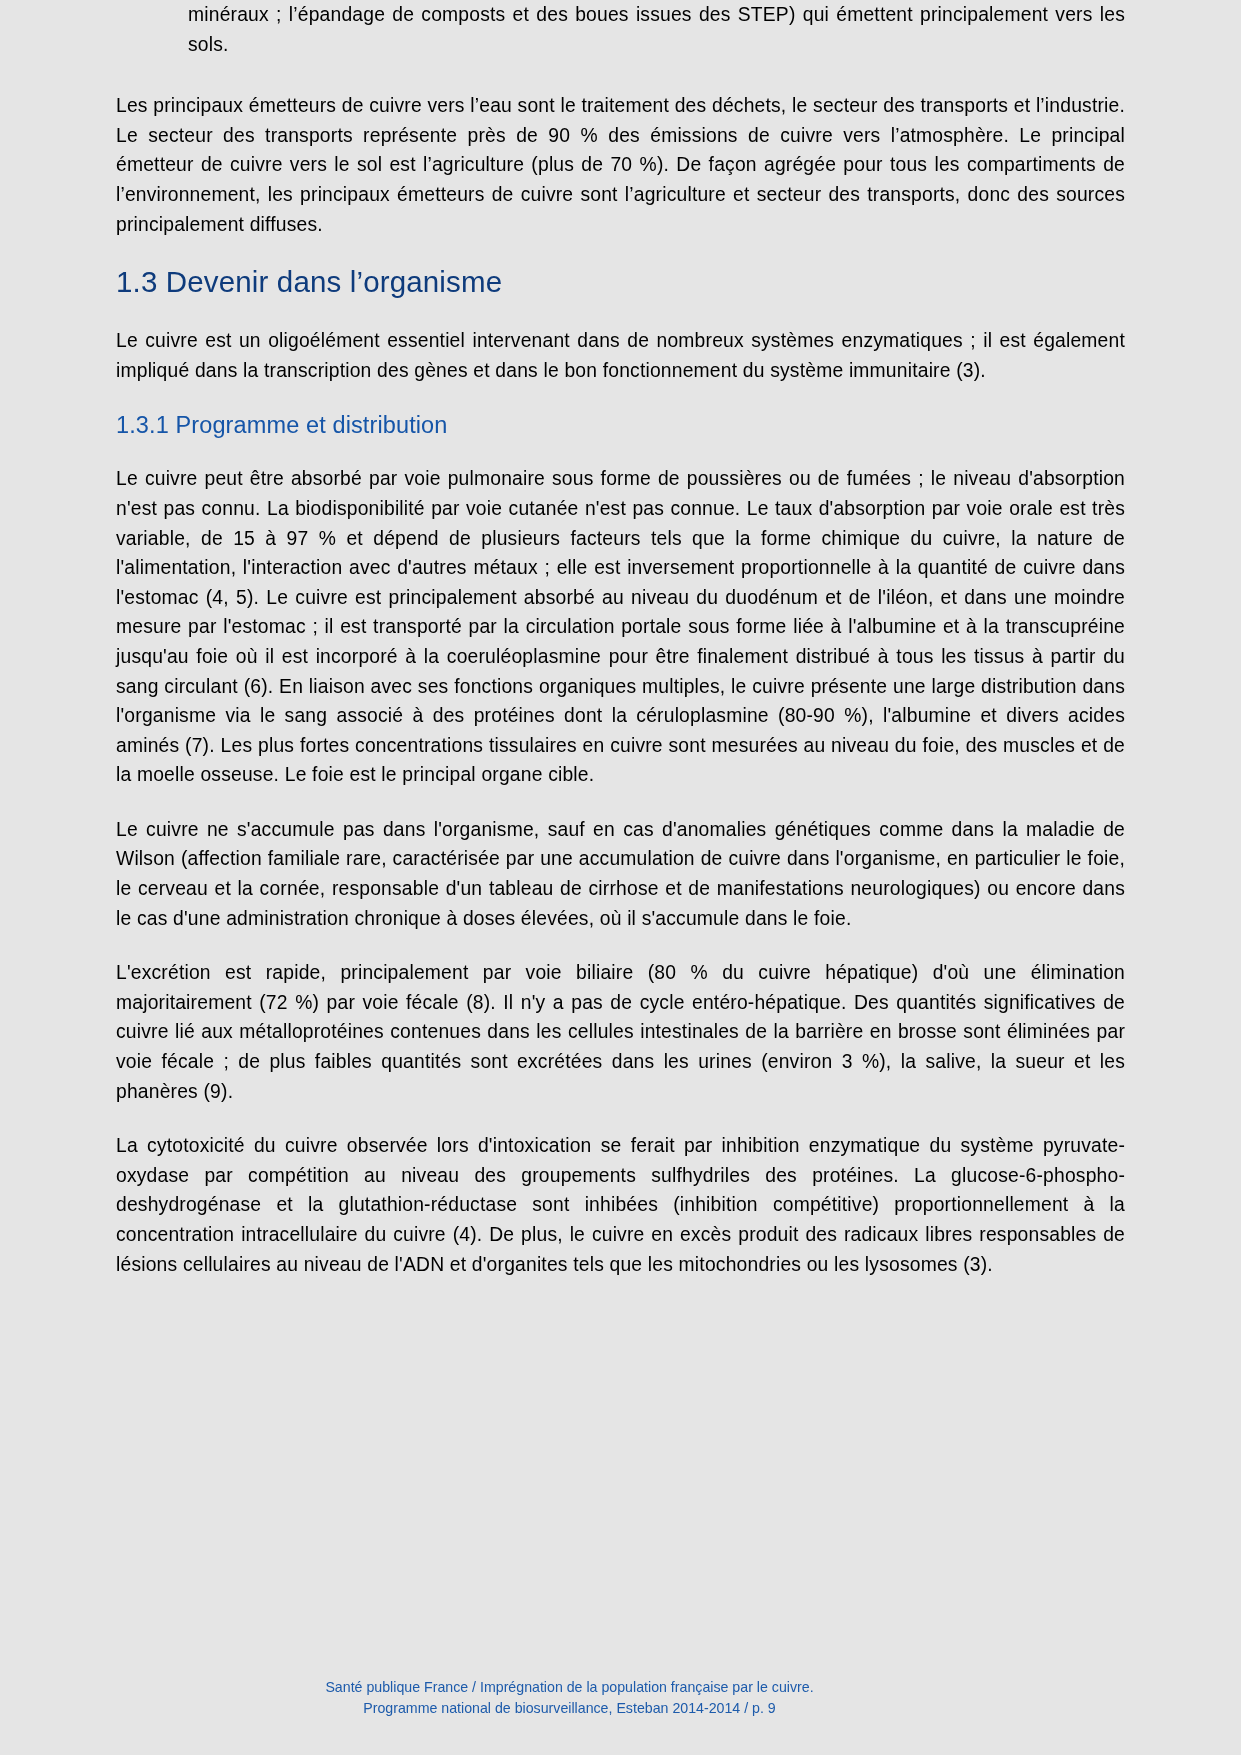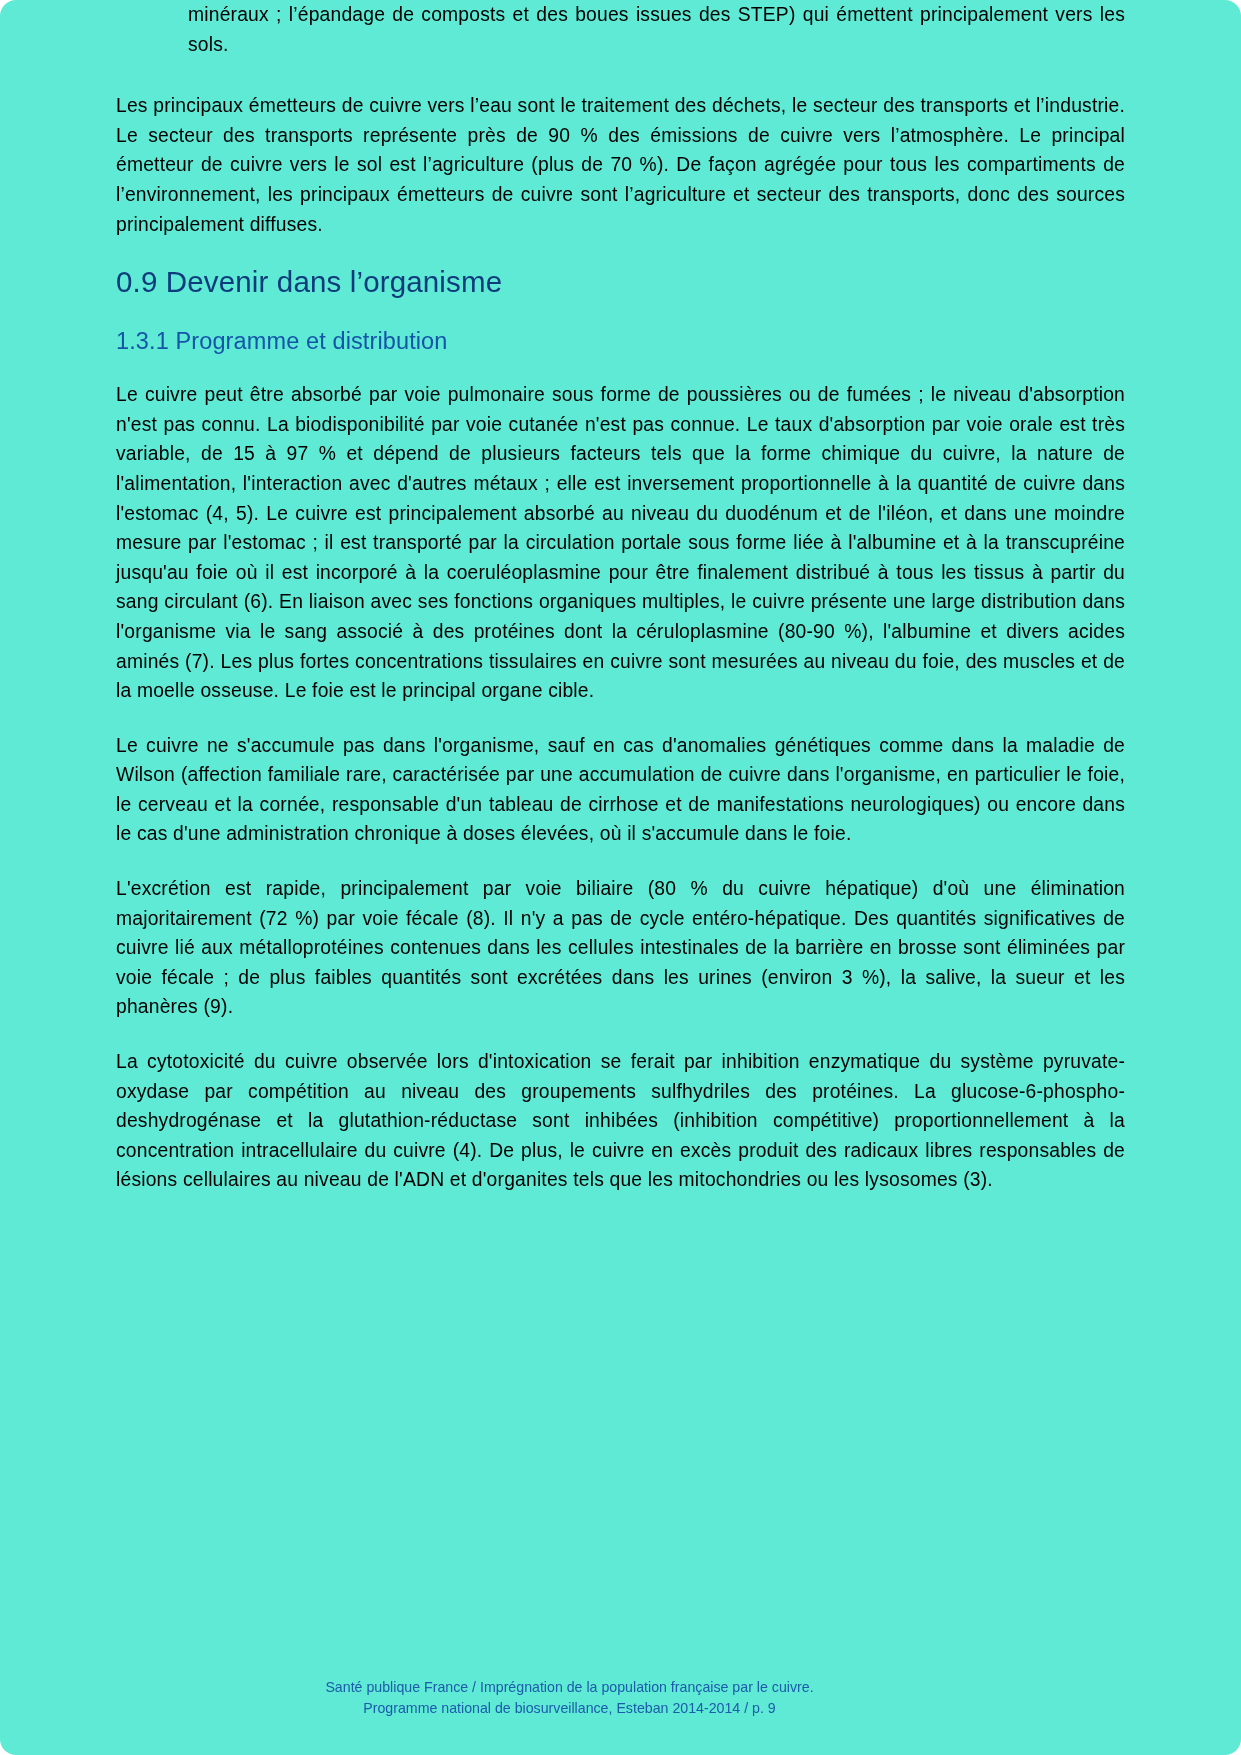--- a/index.html
+++ b/index.html
@@ -10,24 +10,23 @@
   }
   body {
     font-family: "Liberation Sans", sans-serif;
     color: #000000;
   }
   #page {
     position: relative;
     width: 1241px;
     height: 1755px;
     margin: 0 auto;
-    background: #5eead4;
+    background: #e5e5e5;
     box-sizing: border-box;
     overflow: hidden;
-    border-radius: 16px;
   }
   #content {
     position: absolute;
     left: 116px;
     top: 0;
     width: 1009px;
   }
   .para {
     font-size: 19.3px;
     line-height: 29.6px;
@@ -82,22 +81,23 @@
 <body>
 
 <div id="page">
 
   <div id="content">
 
     <p class="para indent">minéraux ; l’épandage de composts et des boues issues des STEP) qui émettent principalement vers les sols.</p>
 
     <p class="para">Les principaux émetteurs de cuivre vers l’eau sont le traitement des déchets, le secteur des transports et l’industrie. Le secteur des transports représente près de 90 % des émissions de cuivre vers l’atmosphère. Le principal émetteur de cuivre vers le sol est l’agriculture (plus de 70 %). De façon agrégée pour tous les compartiments de l’environnement, les principaux émetteurs de cuivre sont l’agriculture et secteur des transports, donc des sources principalement diffuses.</p>
 
-    <h2 class="h-main spacer-before-main">0.9 Devenir dans l’organisme</h2>
+    <h2 class="h-main spacer-before-main">1.3 Devenir dans l’organisme</h2>
 
+    <p class="para">Le cuivre est un oligoélément essentiel intervenant dans de nombreux systèmes enzymatiques ; il est également impliqué dans la transcription des gènes et dans le bon fonctionnement du système immunitaire (3).</p>
 
     <h3 class="h-sub spacer-before-sub">1.3.1 Programme et distribution</h3>
 
     <p class="para">Le cuivre peut être absorbé par voie pulmonaire sous forme de poussières ou de fumées ; le niveau d'absorption n'est pas connu. La biodisponibilité par voie cutanée n'est pas connue. Le taux d'absorption par voie orale est très variable, de 15 à 97 % et dépend de plusieurs facteurs tels que la forme chimique du cuivre, la nature de l'alimentation, l'interaction avec d'autres métaux ; elle est inversement proportionnelle à la quantité de cuivre dans l'estomac (4, 5). Le cuivre est principalement absorbé au niveau du duodénum et de l'iléon, et dans une moindre mesure par l'estomac ; il est transporté par la circulation portale sous forme liée à l'albumine et à la transcupréine jusqu'au foie où il est incorporé à la coeruléoplasmine pour être finalement distribué à tous les tissus à partir du sang circulant (6). En liaison avec ses fonctions organiques multiples, le cuivre présente une large distribution dans l'organisme via le sang associé à des protéines dont la céruloplasmine (80-90 %), l'albumine et divers acides aminés (7). Les plus fortes concentrations tissulaires en cuivre sont mesurées au niveau du foie, des muscles et de la moelle osseuse. Le foie est le principal organe cible.</p>
 
     <p class="para">Le cuivre ne s'accumule pas dans l'organisme, sauf en cas d'anomalies génétiques comme dans la maladie de Wilson (affection familiale rare, caractérisée par une accumulation de cuivre dans l'organisme, en particulier le foie, le cerveau et la cornée, responsable d'un tableau de cirrhose et de manifestations neurologiques) ou encore dans le cas d'une administration chronique à doses élevées, où il s'accumule dans le foie.</p>
 
 
     <p class="para">L'excrétion est rapide, principalement par voie biliaire (80 % du cuivre hépatique) d'où une élimination majoritairement (72 %) par voie fécale (8). Il n'y a pas de cycle entéro-hépatique. Des quantités significatives de cuivre lié aux métalloprotéines contenues dans les cellules intestinales de la barrière en brosse sont éliminées par voie fécale ; de plus faibles quantités sont excrétées dans les urines (environ 3 %), la salive, la sueur et les phanères (9).</p>
 

